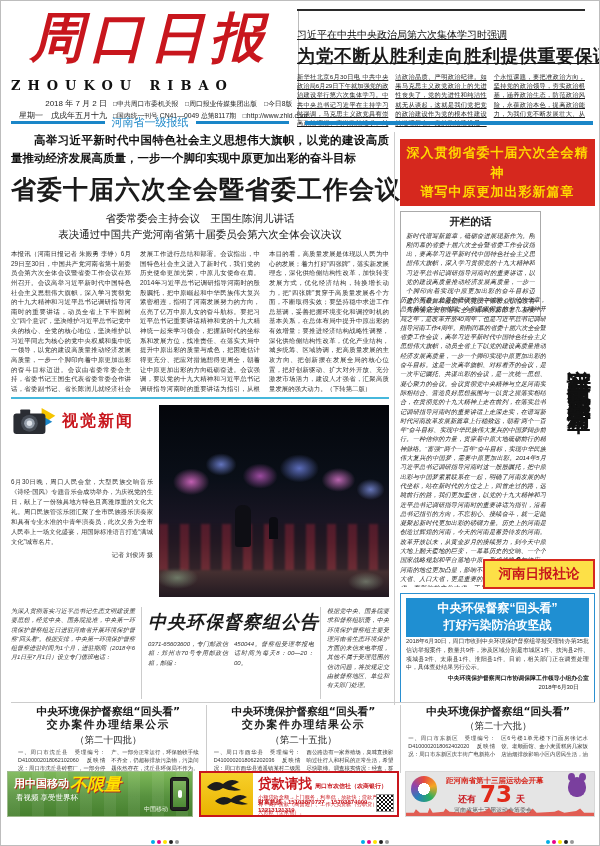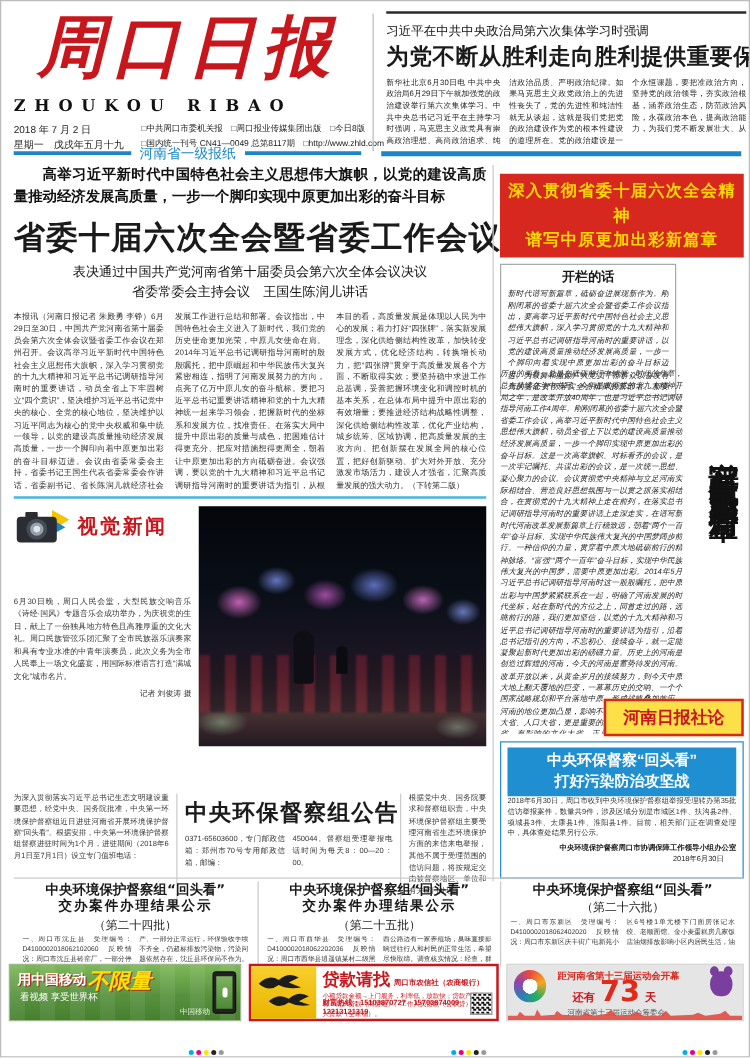--- a/index.html
+++ b/index.html
@@ -4,28 +4,28 @@
 <style>
   html,body{margin:0;padding:0;background:#ededed;font-family:"Liberation Sans",sans-serif;}
   .page{position:relative;width:600px;height:846px;margin:0 auto;background:#fff;border:1px solid #bdbdbd;box-sizing:border-box;overflow:hidden;color:#1a1a1a;}
   .jt{text-align:justify;text-justify:inter-ideograph;}
   
   .mast{position:absolute;left:10px;top:8px;width:278px;height:102px;}
   .mast-title{font-family:"DejaVu Serif",serif;font-style:italic;font-weight:bold;color:#c8161d;font-size:54px;line-height:1.05;text-align:center;letter-spacing:6px;white-space:nowrap;}
   .mast-pinyin{font-family:"DejaVu Serif",serif;font-weight:bold;font-size:13px;letter-spacing:7px;margin-top:12px;color:#111;}
   .dateline{display:flex;margin-top:5px;gap:6px;align-items:flex-start;}
   .date-l{width:96px;flex:none;}
-  .date-l div{font-size:8px;line-height:1.5;color:#222;white-space:nowrap;}
+  .date-l div{font-size:8px;line-height:1.5;color:#222;white-space:nowrap;text-align:right;}
   .date-r div{font-size:6.8px;line-height:1.75;color:#222;white-space:nowrap;}
   .grade-row{position:absolute;left:10px;top:114px;width:278px;display:flex;align-items:center;}
   .grade-row .bar{flex:1;height:3px;background:#1a86c8;}
   .grade-row .txt{color:#1a86c8;font-weight:normal;font-size:11px;padding:0 7px;white-space:nowrap;}
   .vrule-top{position:absolute;left:297px;top:10px;width:1px;height:110px;background:#bbb;}
   
-  .tr-art{position:absolute;left:308px;top:8px;width:288px;border-top:2.5px solid #2b2b2b;padding-top:7px;}
+  .tr-art{position:absolute;left:296px;top:8px;width:288px;border-top:2.5px solid #2b2b2b;padding-top:17px;text-decoration:underline;}
   .tr-kicker{font-size:10px;color:#111;margin-bottom:2px;}
   .tr-h{font-family:"DejaVu Sans",sans-serif;font-weight:900;font-size:18px;line-height:1.32;letter-spacing:.5px;white-space:nowrap;}
   .tr-body{margin-top:4px;column-count:3;column-gap:7px;font-size:6.2px;line-height:1.5;color:#222;height:58px;overflow:hidden;}
   .bluebar-r{position:absolute;left:304px;top:120px;width:288px;height:4px;background:#1a86c8;}
   
   .main-art{position:absolute;left:10px;top:131px;width:378px;}
   .m-kicker{font-size:11.5px;font-weight:bold;line-height:1.55;text-indent:2em;color:#111;}
   .m-head{font-family:"DejaVu Sans",sans-serif;font-weight:900;font-size:25px;text-align:center;letter-spacing:1px;margin:5px 0 4px;white-space:nowrap;}
   .m-deck{text-align:center;font-size:10.5px;line-height:1.6;color:#111;}
   .m-body{margin-top:6px;column-count:3;column-gap:9px;font-size:6.4px;line-height:1.5;color:#2e2e2e;height:150px;overflow:hidden;}
@@ -62,21 +62,21 @@
   .ed-vtitle{position:absolute;right:0;top:46px;width:42px;height:374px;writing-mode:vertical-rl;font-family:"DejaVu Serif",serif;font-weight:bold;font-size:24px;letter-spacing:3px;color:#111;display:flex;justify-content:center;}
   .ed-credit{position:absolute;right:0;top:420px;width:112px;background:#fde047;border:2px solid #d6281e;color:#c8161d;font-weight:900;font-size:13.5px;text-align:center;padding:4px 0;box-sizing:border-box;}
   
   .env{position:absolute;left:399px;top:592px;width:195px;height:110px;border:1.5px solid #2a8fd0;box-sizing:border-box;padding:4px 5px;}
   .env-banner{background:#1f8fd2;color:#fff;font-weight:900;font-size:12px;line-height:1.45;text-align:center;padding:2px 0;}
   .env-t{text-align:center;font-weight:900;font-size:15px;letter-spacing:9px;margin:3px 0 2px;color:#000;}
   .env-b{font-size:5.9px;line-height:1.5;color:#333;}
   .env-s1{font-size:5.9px;font-weight:bold;text-align:right;margin-top:2px;}
   .env-s2{font-size:5.9px;text-align:right;margin-right:10px;}
   
-  .announce{position:absolute;left:10px;top:634px;width:378px;height:92px;display:flex;}
+  .announce{position:absolute;left:10px;top:606px;width:378px;height:92px;display:flex;font-style:italic;}
   .an-left{width:124px;flex:none;font-size:6px;line-height:1.55;color:#333;border-right:1px solid #ccc;padding-right:6px;}
   .an-center{width:166px;flex:none;padding:0 6px;}
   .an-head{font-family:"DejaVu Sans",sans-serif;font-weight:900;font-size:18px;text-align:center;letter-spacing:1px;margin-top:3px;white-space:nowrap;}
   .an-minis{display:flex;gap:6px;margin-top:6px;}
   .an-minis div{flex:1;font-size:6px;line-height:1.55;color:#333;}
   .an-right{flex:1;font-size:6px;line-height:1.55;color:#333;border-left:1px solid #ccc;padding-left:6px;}
   .hr-bottom{position:absolute;left:10px;top:701px;width:584px;height:1px;background:#ccc;}
   
   .bottoms{position:absolute;left:10px;top:704px;width:584px;display:grid;grid-template-columns:1fr 1fr 1fr;}
   .bart{padding:0 7px;}
@@ -152,22 +152,22 @@
   <div class="tr-art">
     <div class="tr-kicker">习近平在中共中央政治局第六次集体学习时强调</div>
     <div class="tr-h">为党不断从胜利走向胜利提供重要保证</div>
     <div class="tr-body jt">新华社北京6月30日电 中共中央政治局6月29日下午就加强党的政治建设举行第六次集体学习。中共中央总书记习近平在主持学习时强调，马克思主义政党具有崇高政治理想、高尚政治追求、纯洁政治品质、严明政治纪律。如果马克思主义政党政治上的先进性丧失了，党的先进性和纯洁性就无从谈起，这就是我们党把党的政治建设作为党的根本性建设的道理所在。党的政治建设是一个永恒课题，要把准政治方向，坚持党的政治领导，夯实政治根基，涵养政治生态，防范政治风险，永葆政治本色，提高政治能力，为我们党不断发展壮大、从胜利走向胜利提供重要保证。（下转第二版）</div>
   </div>
   <div class="bluebar-r"></div>
 
   <div class="main-art">
     <div class="m-kicker jt">高举习近平新时代中国特色社会主义思想伟大旗帜，以党的建设高质量推动经济发展高质量，一步一个脚印实现中原更加出彩的奋斗目标</div>
     <div class="m-head">省委十届六次全会暨省委工作会议召开</div>
+    <div class="m-deck">省委常委会主持会议　王国生陈润儿讲话</div>
     <div class="m-deck">表决通过中国共产党河南省第十届委员会第六次全体会议决议</div>
-    <div class="m-deck">省委常委会主持会议　王国生陈润儿讲话</div>
     <div class="m-body jt">本报讯（河南日报记者 朱殿勇 李铮）6月29日至30日，中国共产党河南省第十届委员会第六次全体会议暨省委工作会议在郑州召开。会议高举习近平新时代中国特色社会主义思想伟大旗帜，深入学习贯彻党的十九大精神和习近平总书记调研指导河南时的重要讲话，动员全省上下牢固树立“四个意识”，坚决维护习近平总书记党中央的核心、全党的核心地位，坚决维护以习近平同志为核心的党中央权威和集中统一领导，以党的建设高质量推动经济发展高质量，一步一个脚印向着中原更加出彩的奋斗目标迈进。会议由省委常委会主持，省委书记王国生代表省委常委会作讲话，省委副书记、省长陈润儿就经济社会发展工作进行总结和部署。会议指出，中国特色社会主义进入了新时代，我们党的历史使命更加光荣，中原儿女使命在肩。2014年习近平总书记调研指导河南时的殷殷嘱托，把中原崛起和中华民族伟大复兴紧密相连，指明了河南发展努力的方向，点亮了亿万中原儿女的奋斗航标。要把习近平总书记重要讲话精神和党的十九大精神统一起来学习领会，把握新时代的坐标系和发展方位，找准责任、在落实大局中提升中原出彩的质量与成色，把困难估计得更充分、把应对措施想得更周全，朝着让中原更加出彩的方向砥砺奋进。会议强调，要以党的十九大精神和习近平总书记调研指导河南时的重要讲话为指引，从根本目的看，高质量发展是体现以人民为中心的发展；着力打好“四张牌”，落实新发展理念，深化供给侧结构性改革，加快转变发展方式，优化经济结构，转换增长动力，把“四张牌”贯穿于高质量发展各个方面，不断取得实效；要坚持稳中求进工作总基调，妥善把握环境变化和调控时机的基本关系，在总体布局中提升中原出彩的有效增量；要推进经济结构战略性调整，深化供给侧结构性改革，优化产业结构，城乡统筹、区域协调，把高质量发展的主攻方向、把创新摆在发展全局的核心位置，把好创新驱动、扩大对外开放、充分激发市场活力，建设人才强省，汇聚高质量发展的强大动力。（下转第二版）</div>
   </div>
   <div class="cyan1"></div>
 
   <div class="visnews">
     <div class="vn-head">
       <svg width="46" height="32" viewBox="0 0 60 42">
         <polygon points="40,4 58,14 40,26" fill="#f5c400"></polygon>
         <polygon points="40,14 54,22 40,30" fill="#1a86c8"></polygon>
         <rect x="12" y="6" width="13" height="7" rx="1" fill="#2a2d33"></rect>

